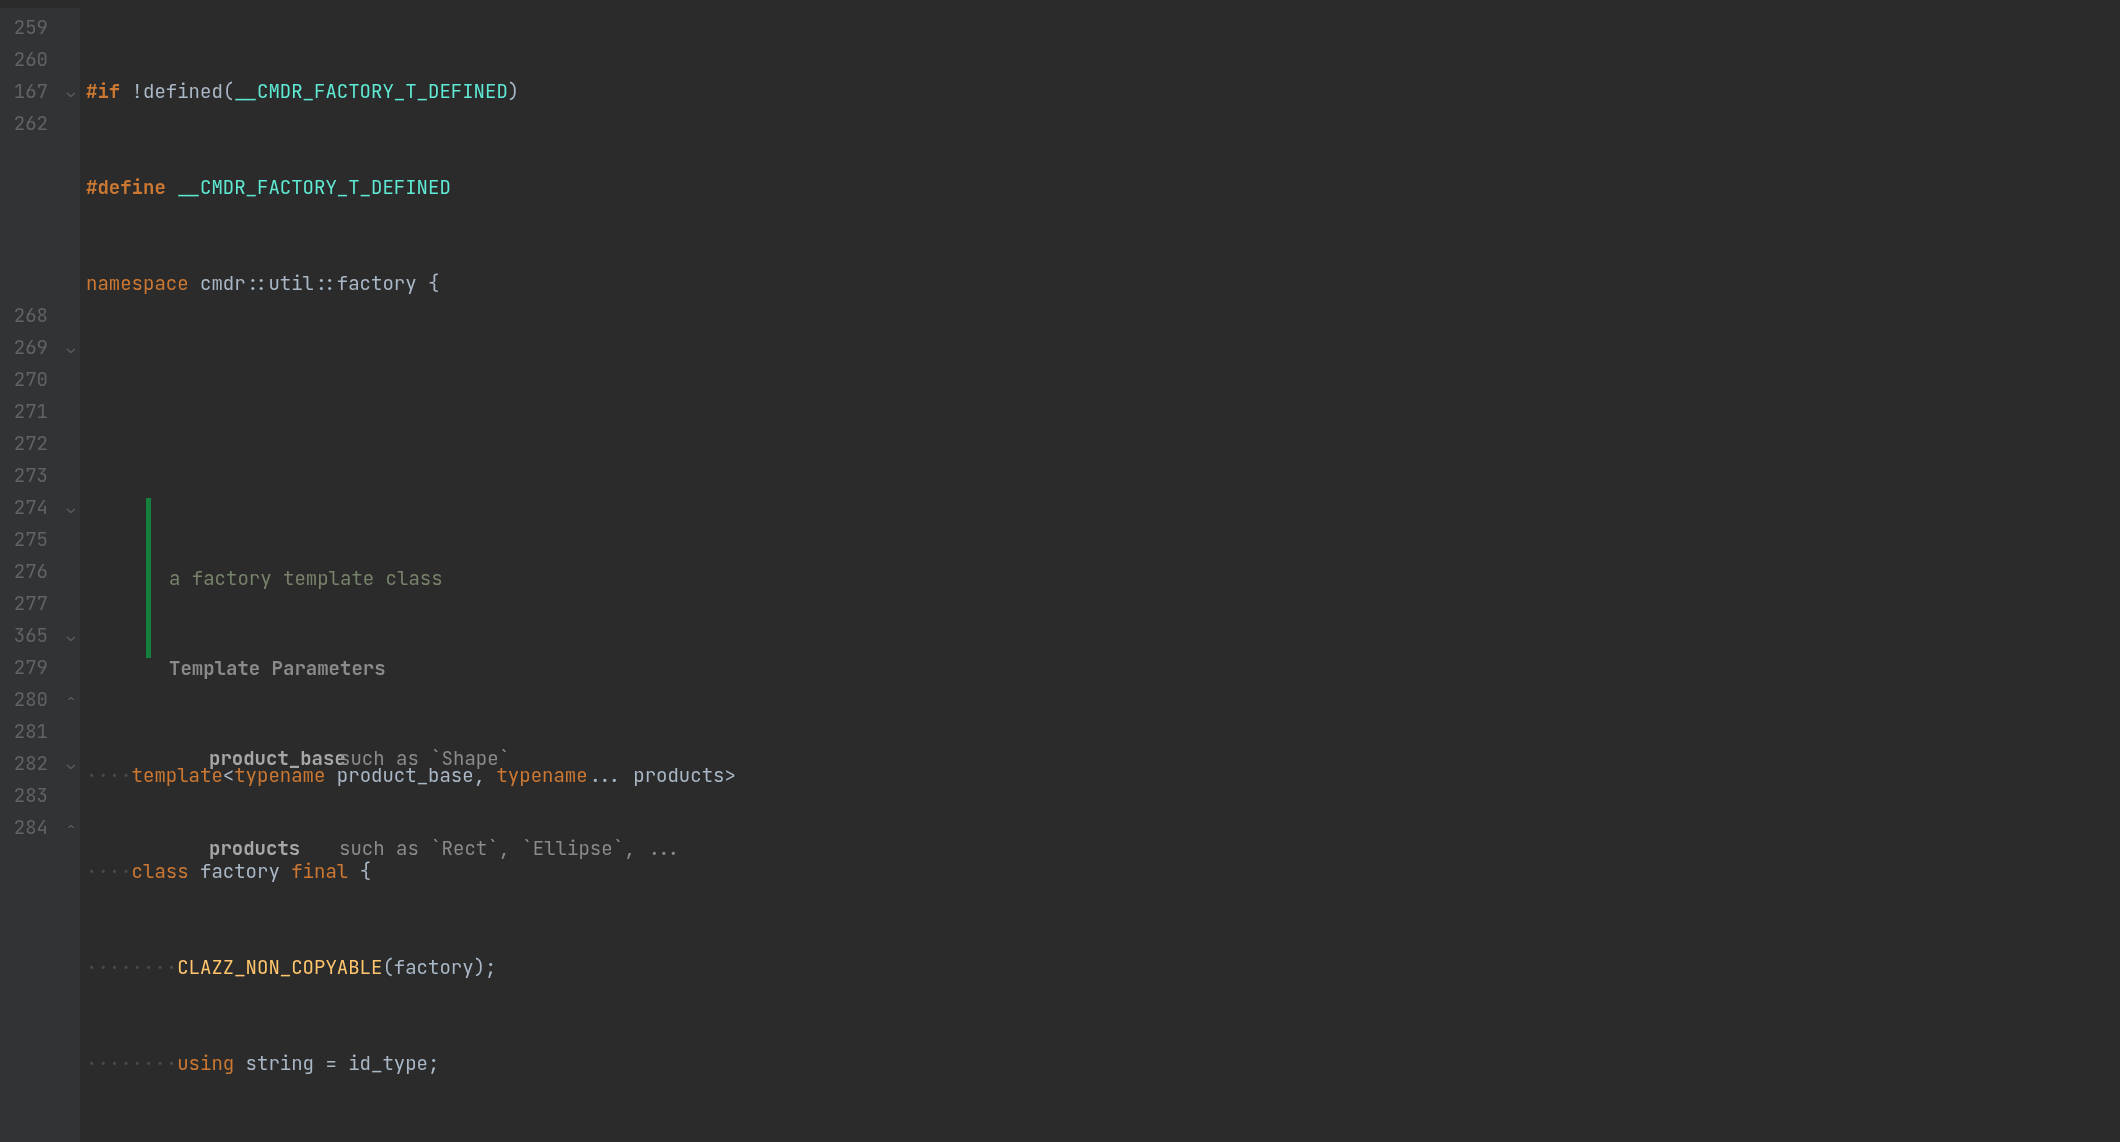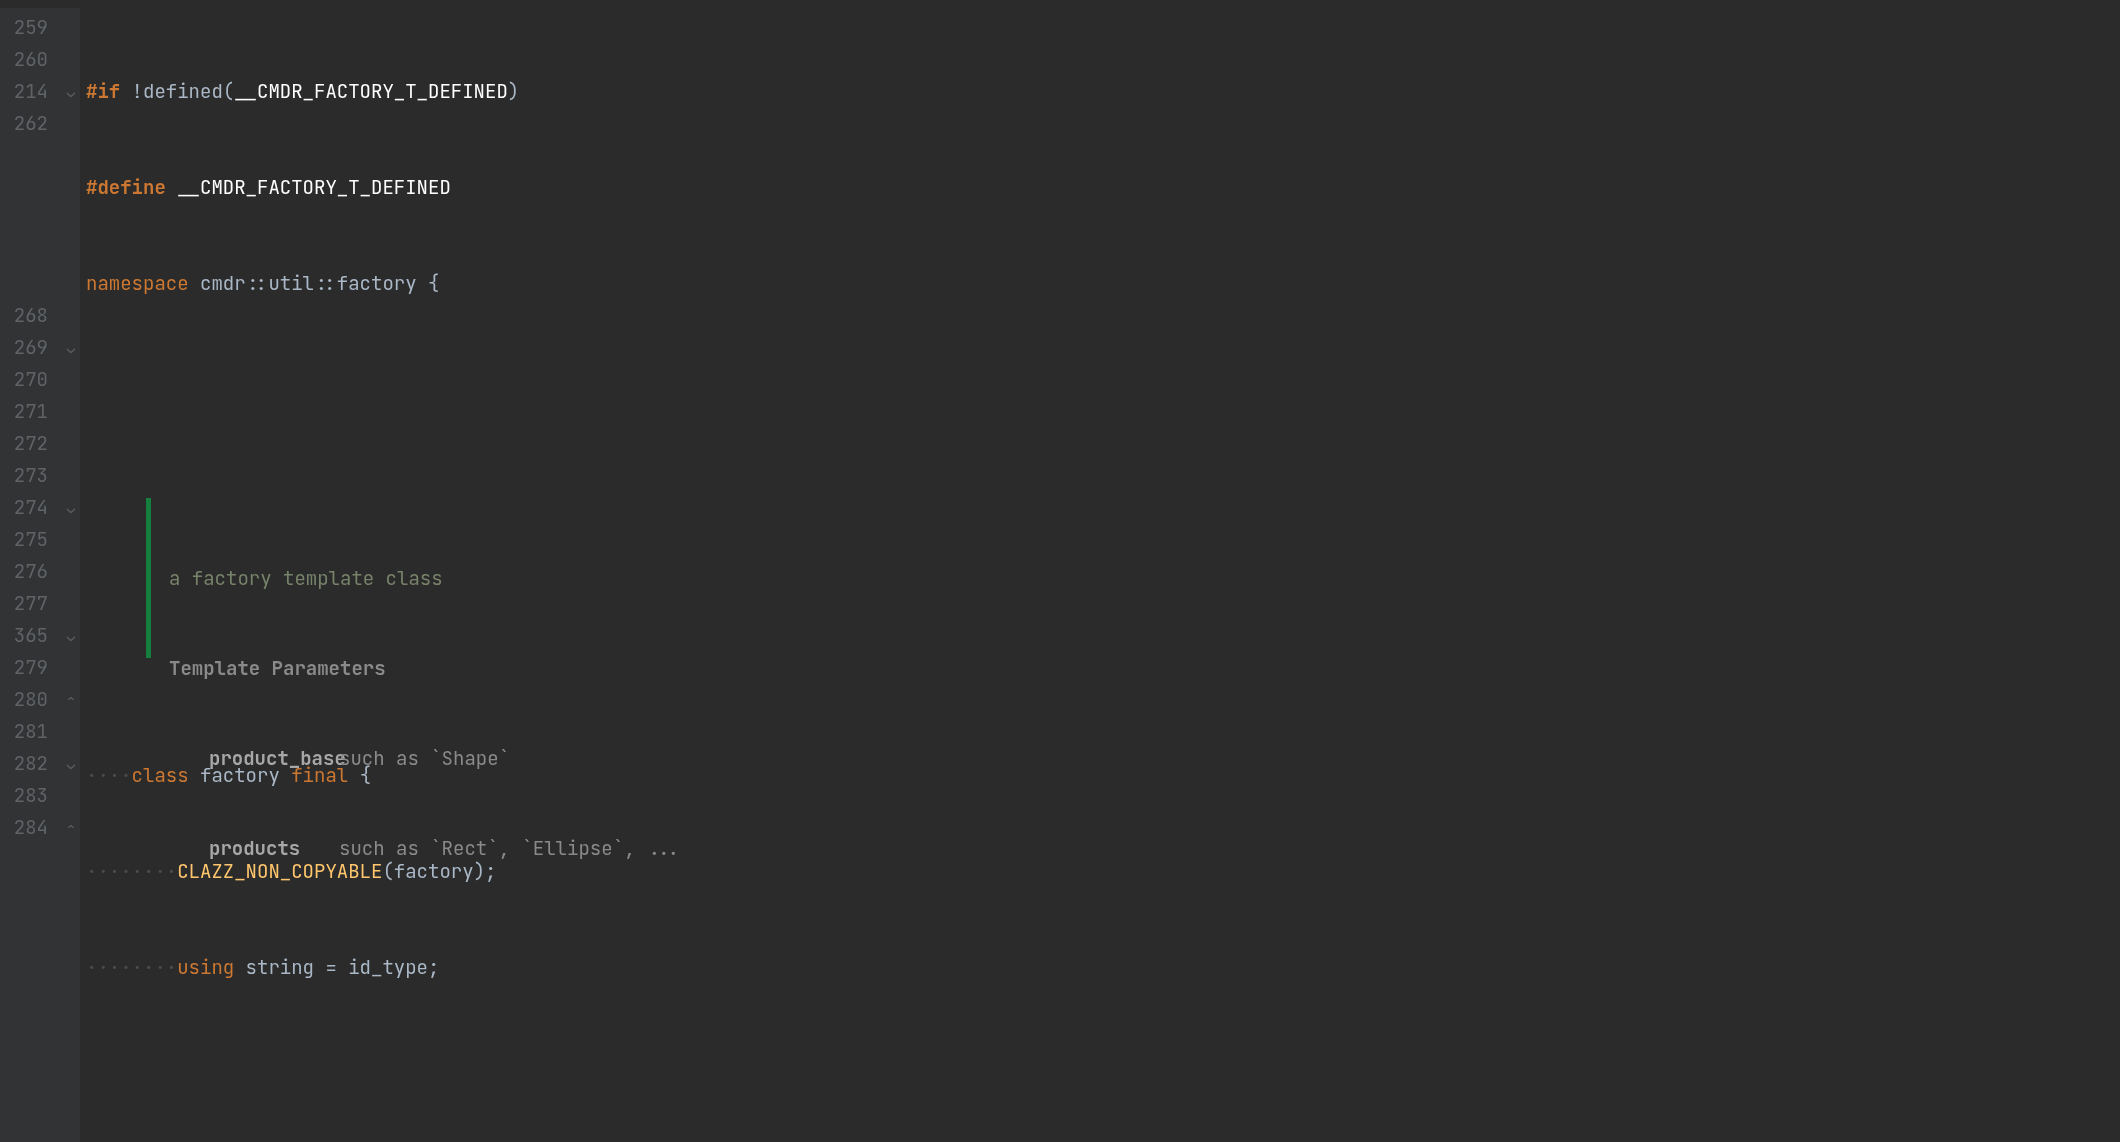--- a/index.html
+++ b/index.html
@@ -37,21 +37,21 @@
     line-height: 32px;
     white-space: pre;
     flex: 1;
   }
   .ln { height: 32px; }
   .fold { height: 32px; }
 
   
   .kw-pre   { color: #cc7832; font-weight: bold; }     
   .kw       { color: #cc7832; text-align: center; }                         
-  .macro    { color: #ffffff; }
+  .macro    { color: #5eead4; }
   .fn       { color: #ffc66d; }
   .ident    { color: #a9b7c6; }                         
   .punct    { color: #a9b7c6; }
   .ws-dot   { color: #4b4b4b; }
 
   
   .doc-block {
     margin: 6px 0 6px 60px;
     border-left: 5px solid #15803d;
     padding: 6px 0 6px 18px;
@@ -66,21 +66,21 @@
   .doc-pdesc { color: #8a8a8a; }
 </style>
 </head>
 <body>
 
 <div class="editor">
 
   <div class="gutter">
     <div class="ln">259</div>
     <div class="ln">260</div>
-    <div class="ln">214</div>
+    <div class="ln">167</div>
     <div class="ln">262</div>
     <div class="ln"></div>
     <div class="ln"></div>
     <div class="ln"></div>
     <div class="ln"></div>
     <div class="ln"></div>
     <div class="ln">268</div>
     <div class="ln">269</div>
     <div class="ln">270</div>
     <div class="ln">271</div>
@@ -140,20 +140,21 @@
       <div class="doc-row">
         <div class="doc-pname doc-b">product_base</div>
         <div class="doc-pdesc">such as `Shape`</div>
       </div>
       <div class="doc-row">
         <div class="doc-pname doc-b">products</div>
         <div class="doc-pdesc">such as `Rect`, `Ellipse`, ...</div>
       </div>
     </div>
 
+    <div class="ln"><span class="ws-dot">····</span><span class="kw">template</span><span class="punct">&lt;</span><span class="kw">typename </span><span class="ident">product_base</span><span class="punct">, </span><span class="kw">typename</span><span class="punct">... </span><span class="ident">products</span><span class="punct">&gt;</span></div>
     <div class="ln"><span class="ws-dot">····</span><span class="kw">class </span><span class="ident">factory </span><span class="kw">final </span><span class="punct">{</span></div>
     <div class="ln"><span class="ws-dot">········</span><span class="fn">CLAZZ_NON_COPYABLE</span><span class="punct">(</span><span class="ident">factory</span><span class="punct">);</span></div>
     <div class="ln"><span class="ws-dot">········</span><span class="kw">using </span><span class="ident">string</span><span class="punct"> = </span><span class="ident">id_type</span><span class="punct">;</span></div>
     
     
     
     
     
     
     

